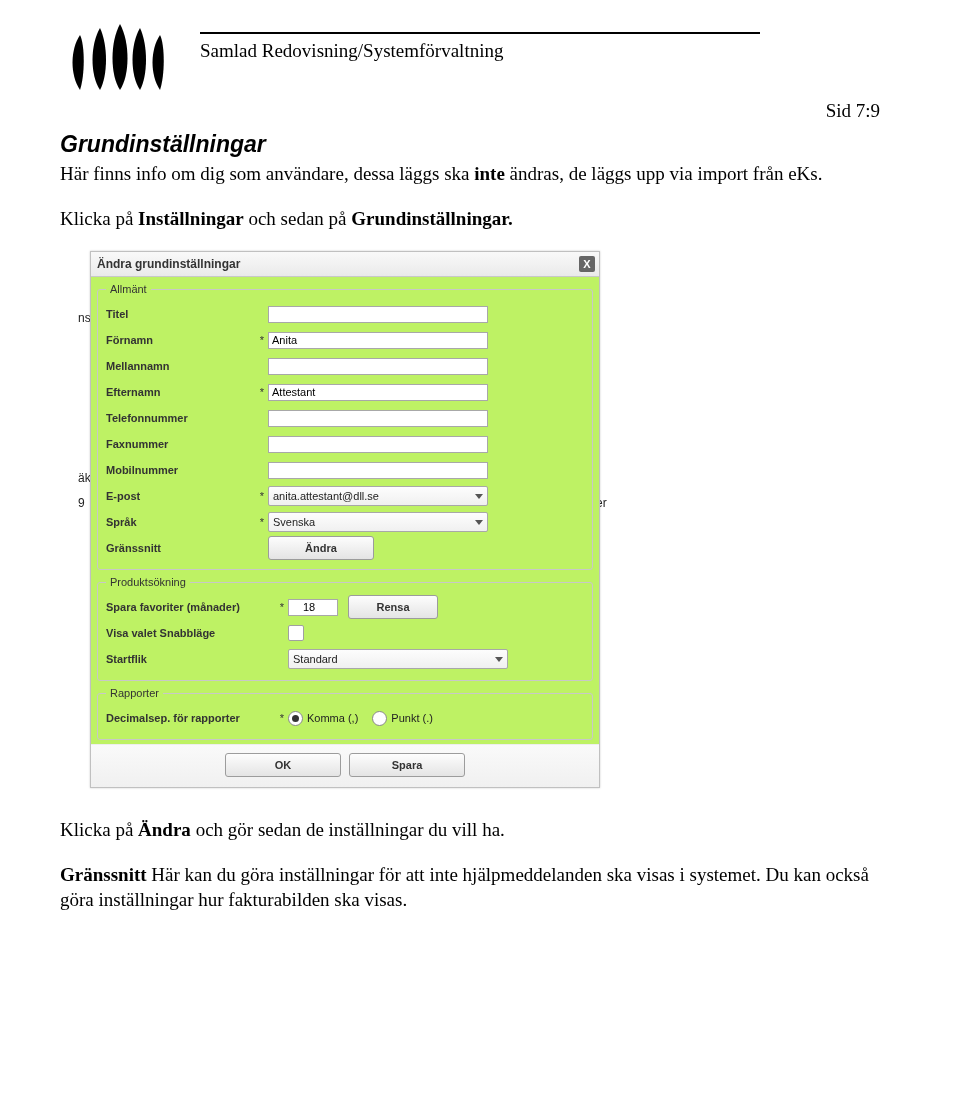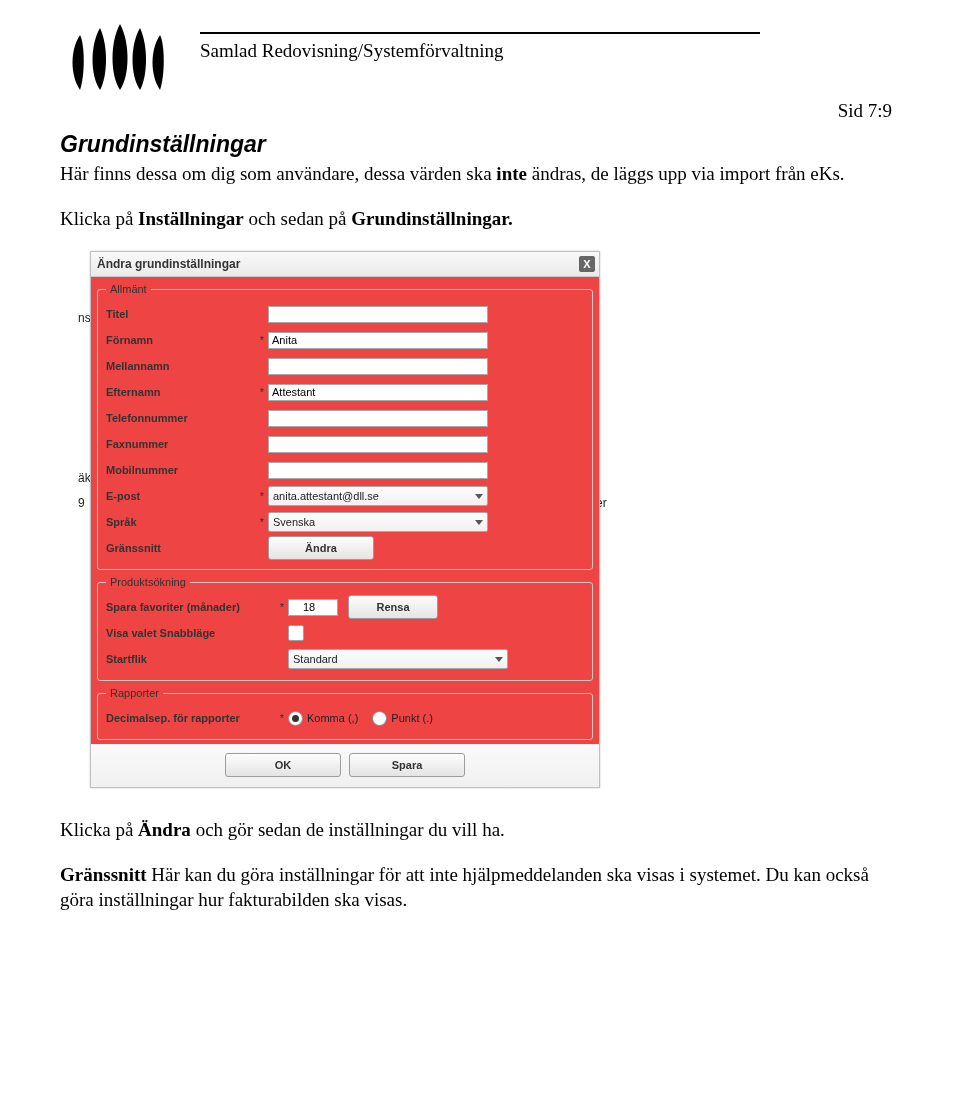--- a/index.html
+++ b/index.html
@@ -40,21 +40,21 @@
     border: none;
     border-top: 2px solid #000;
     margin: 4px 0 6px 0;
     width: 560px;
   }
   .subheader {
     font-size: 19px;
   }
   .pageno {
     position: absolute;
-    right: 68px;
+    right: 80px;
     top: 100px;
     font-size: 19px;
   }
   
   .body-text {
     margin-top: 30px;
     font-size: 19px;
     line-height: 1.3;
   }
   .h2 {
@@ -70,21 +70,21 @@
   
   .dialog-wrap {
     margin: 8px 0 30px -60px;
     font-family: Verdana, Geneva, sans-serif;
     font-size: 12px;
     color: #222;
   }
   .dialog {
     width: 508px;
     position: relative;
-    background: #ef4444;
+    background: #bef264;
     border: 1px solid #c0c0c0;
     box-shadow: 0 0 2px rgba(0,0,0,0.2);
     margin-left: 90px;
   }
   .side-fragment {
     position: absolute;
     font-size: 12px;
     color: #222;
     font-family: Verdana, Geneva, sans-serif;
   }
@@ -261,21 +261,21 @@
     <div class="head-text">
       <hr class="hr">
       <div class="subheader">Samlad Redovisning/Systemförvaltning</div>
     </div>
   </div>
   <div class="pageno">Sid 7:9</div>
 
   <div class="body-text">
     <div class="h2">Grundinställningar</div>
     <div class="para">
-      <span>Här finns dessa om dig som användare, dessa värden ska </span><span class="b">inte</span><span> ändras, de läggs upp via import från eKs.</span>
+      <span>Här finns info om dig som användare, dessa läggs ska </span><span class="b">inte</span><span> ändras, de läggs upp via import från eKs.</span>
     </div>
     <div class="para">
       <span>Klicka på </span><span class="b">Inställningar</span><span> och sedan på </span><span class="b">Grundinställningar.</span>
     </div>
   </div>
 
   <div class="dialog-wrap" style="position:relative;">
     <span class="side-fragment" style="left:78px; top:60px;">ns</span>
     <span class="side-fragment" style="left:78px; top:220px;">äk</span>
     <span class="side-fragment" style="left:78px; top:245px;"> 9</span>

